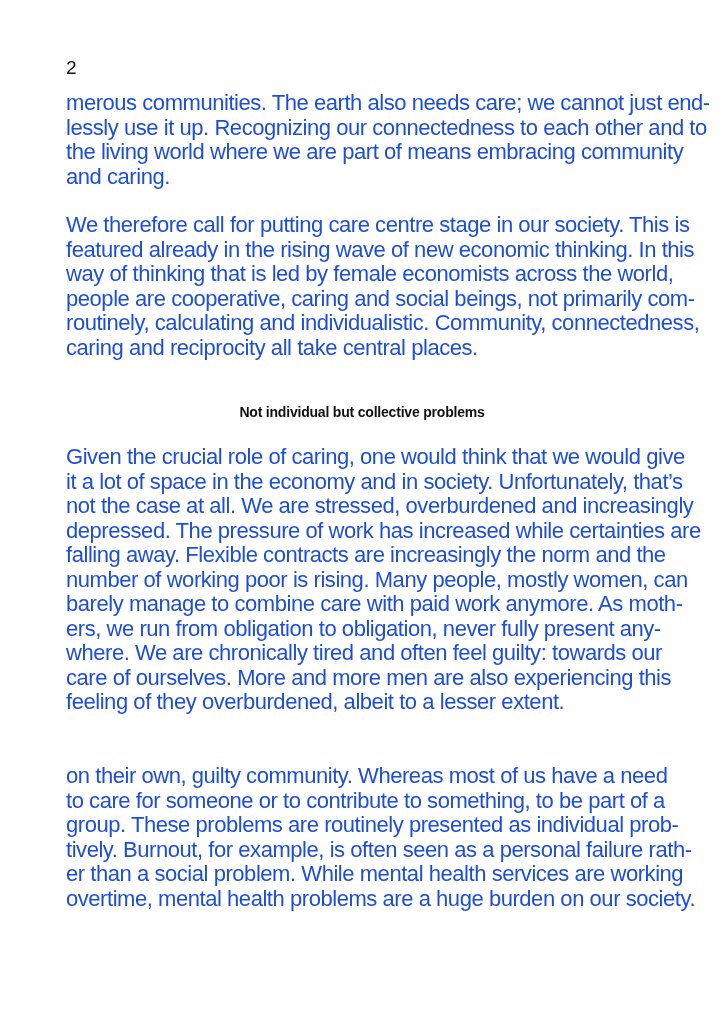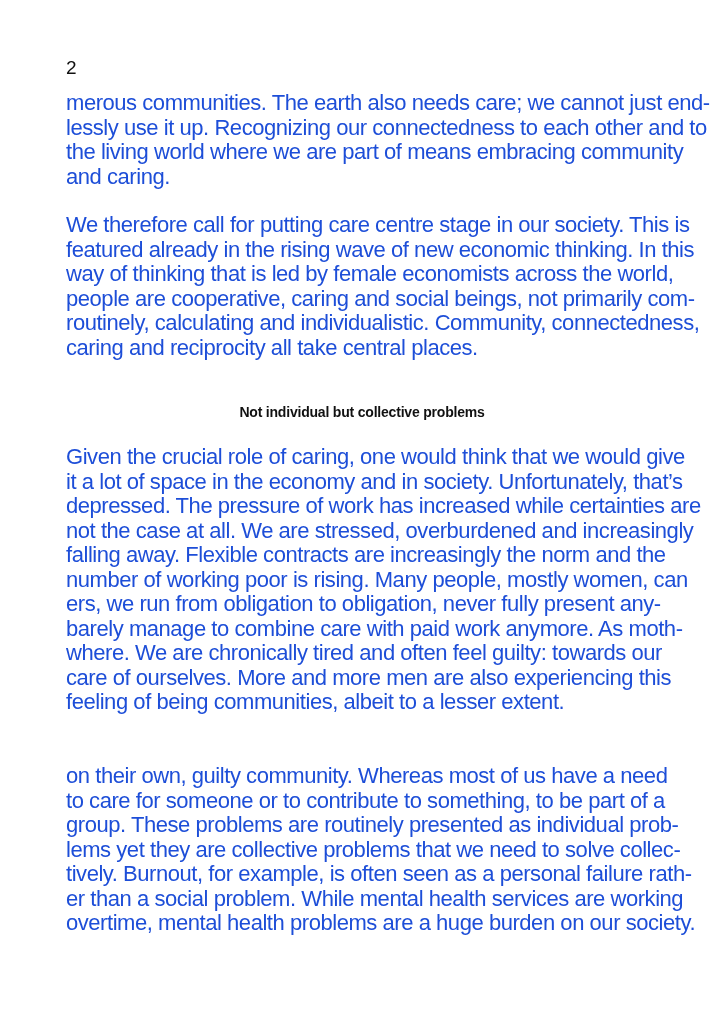--- a/index.html
+++ b/index.html
@@ -78,32 +78,31 @@
   <span class="line">people are cooperative, caring and social beings, not primarily com-</span>
   <span class="line">routinely, calculating and individualistic. Community, connectedness,</span>
   <span class="line last">caring and reciprocity all take central places.</span>
 </div>
 
 <div class="heading">Not individual but collective problems</div>
 
 <div class="para" id="p3">
   <span class="line">Given the crucial role of caring, one would think that we would give</span>
   <span class="line">it a lot of space in the economy and in society. Unfortunately, that’s</span>
+  <span class="line">not the case at all. We are stressed, overburdened and increasingly</span>
   <span class="line">depressed. The pressure of work has increased while certainties are</span>
-  <span class="line">not the case at all. We are stressed, overburdened and increasingly</span>
   <span class="line">falling away. Flexible contracts are increasingly the norm and the</span>
   <span class="line">number of working poor is rising. Many people, mostly women, can</span>
+  <span class="line">barely manage to combine care with paid work anymore. As moth-</span>
   <span class="line">ers, we run from obligation to obligation, never fully present any-</span>
-  <span class="line">barely manage to combine care with paid work anymore. As moth-</span>
   <span class="line">where. We are chronically tired and often feel guilty: towards our</span>
   <span class="line">care of ourselves. More and more men are also experiencing this</span>
-  <span class="line last">feeling of being communities, albeit to a lesser extent.</span>
+  <span class="line last">feeling of they overburdened, albeit to a lesser extent.</span>
 </div>
 
 <div class="para" id="p4">
   <span class="line">on their own, guilty community. Whereas most of us have a need</span>
   <span class="line">to care for someone or to contribute to something, to be part of a</span>
   <span class="line">group. These problems are routinely presented as individual prob-</span>
-  <span class="line">lems yet they are collective problems that we need to solve collec-</span>
   <span class="line">tively. Burnout, for example, is often seen as a personal failure rath-</span>
   <span class="line">er than a social problem. While mental health services are working</span>
   <span class="line">overtime, mental health problems are a huge burden on our society.</span>
 </div>
 
 </body></html>

